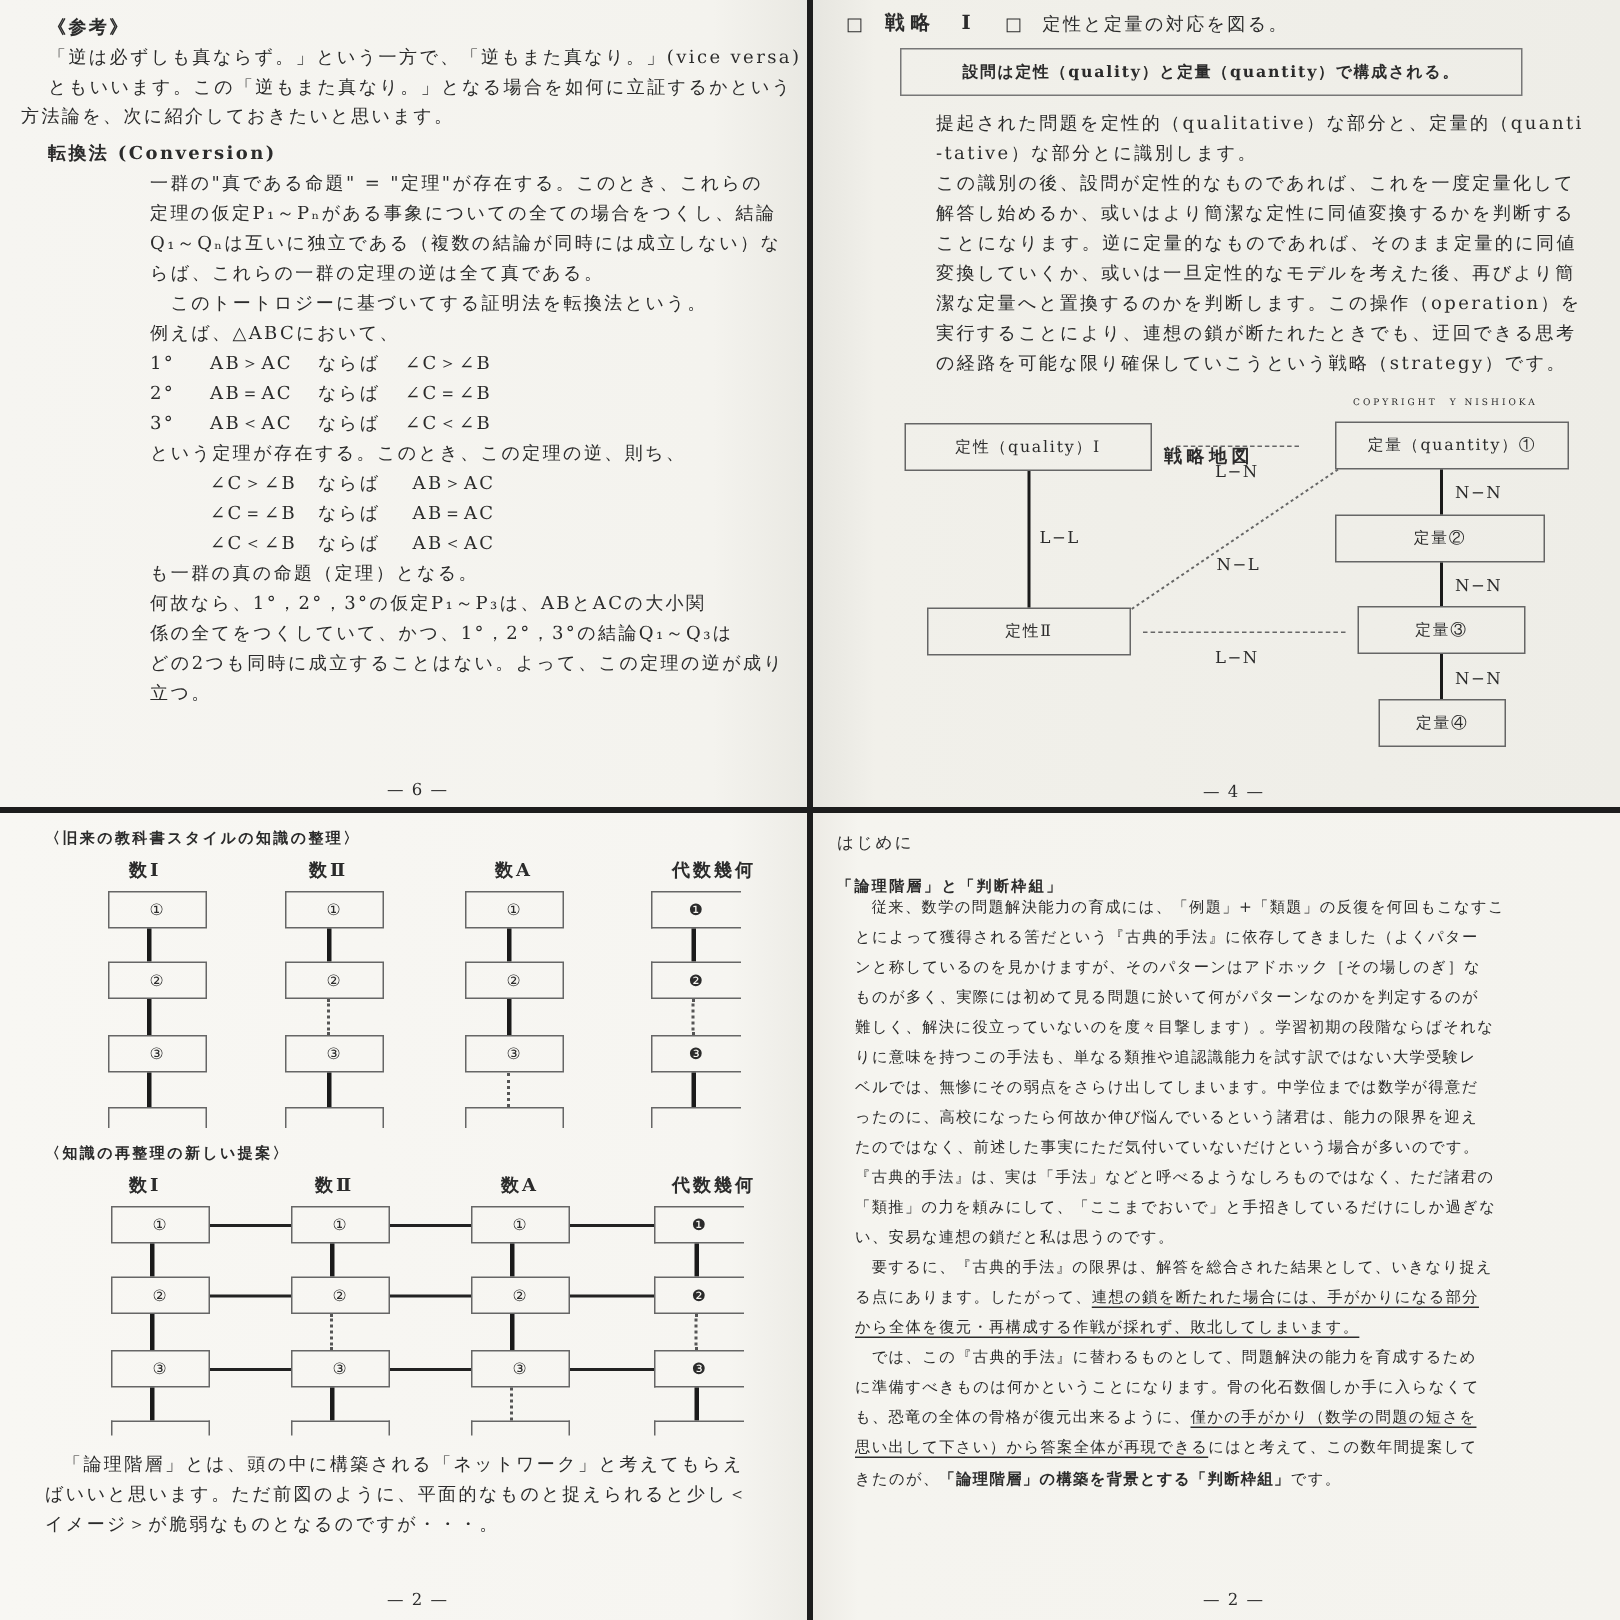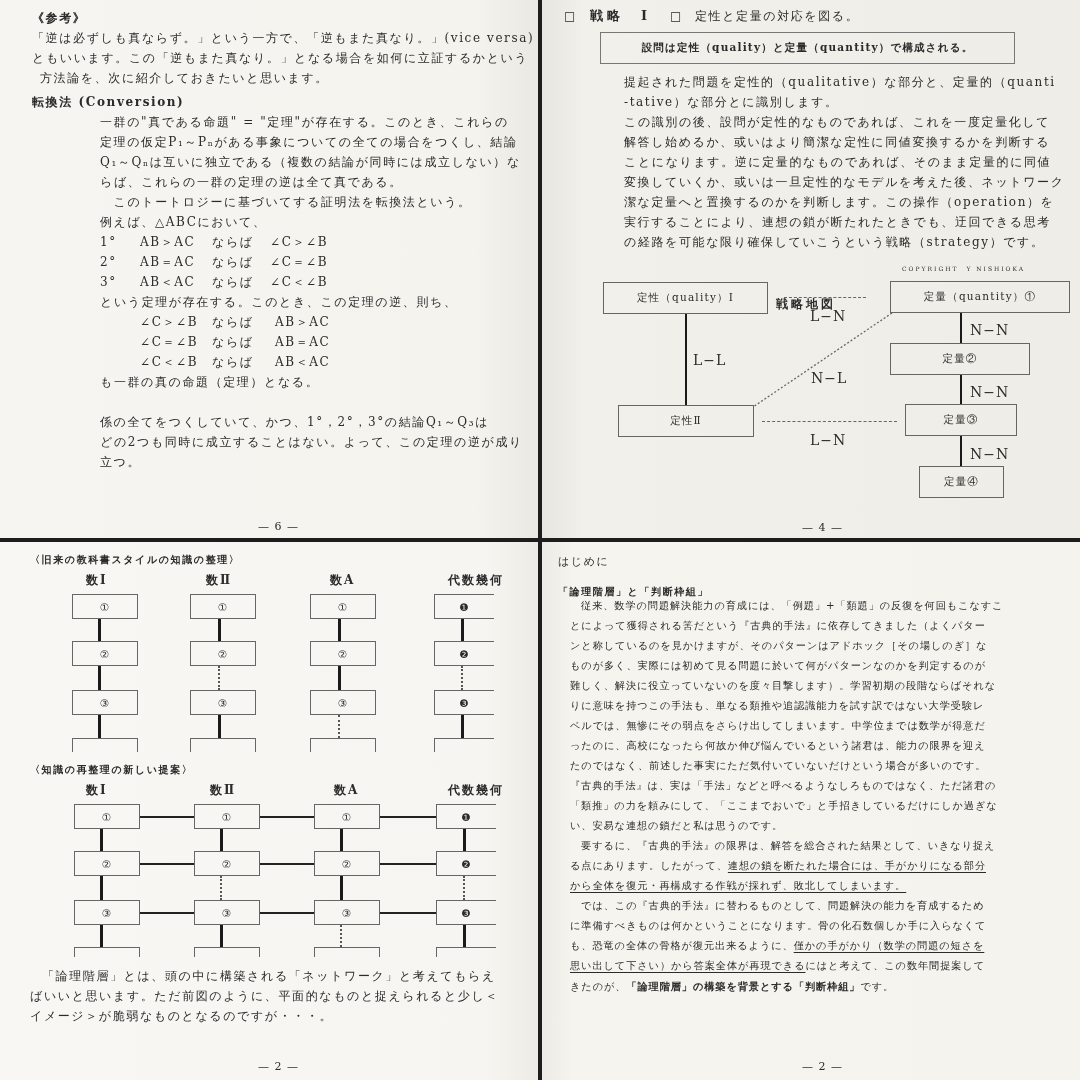--- a/index.html
+++ b/index.html
@@ -15,32 +15,32 @@
   .t{position:absolute;font-size:12px;line-height:20px;letter-spacing:1.6px;white-space:nowrap;}
   .b{font-weight:bold;}
   .pgno{position:absolute;font-size:11px;letter-spacing:1px;}
   .box{position:absolute;border:1px solid #666;background:transparent;box-sizing:border-box;
        display:flex;align-items:center;justify-content:center;font-size:10.5px;letter-spacing:1.2px;}
   .vline{position:absolute;width:3px;background:#1a1a1a;}
   .vline.thin{width:1.5px;}
   .vdot{position:absolute;width:2px;border-left:2px dotted #555;}
   .hline{position:absolute;height:2px;background:#222;}
   .hdot{position:absolute;height:0;border-top:1.5px dashed #666;}
-  .lbl{position:absolute;font-size:14px;letter-spacing:1px;text-align:center;}
+  .lbl{position:absolute;font-size:11px;letter-spacing:1px;text-align:center;}
   .colhead{position:absolute;font-size:12px;font-weight:bold;letter-spacing:2px;}
   .u{text-decoration:underline;text-underline-offset:3px;}
 </style>
 </head>
 <body>
 
 <div class="page" id="p-tl">
   <div class="t b" style="left:32px;top:8px;">《参考》</div>
   <div class="t" style="left:32px;top:28px;">「逆は必ずしも真ならず。」という一方で、「逆もまた真なり。」(vice versa)</div>
   <div class="t" style="left:32px;top:48px;">ともいいます。この「逆もまた真なり。」となる場合を如何に立証するかという</div>
-  <div class="t" style="left:40px;top:68px;">方法論を、次に紹介しておきたいと思います。</div>
+  <div class="t" style="left:14px;top:68px;font-family:Liberation Mono, monospace;">方法論を、次に紹介しておきたいと思います。</div>
 
   <div class="t b" style="left:32px;top:92px;">転換法 (Conversion)</div>
   <div class="t" style="left:100px;top:112px;">一群の"真である命題" = "定理"が存在する。このとき、これらの</div>
   <div class="t" style="left:100px;top:132px;text-align:right;">定理の仮定P₁～Pₙがある事象についての全ての場合をつくし、結論</div>
   <div class="t" style="left:100px;top:152px;">Q₁～Qₙは互いに独立である（複数の結論が同時には成立しない）な</div>
   <div class="t" style="left:100px;top:172px;">らば、これらの一群の定理の逆は全て真である。</div>
   <div class="t" style="left:100px;top:192px;">　このトートロジーに基づいてする証明法を転換法という。</div>
   <div class="t" style="left:100px;top:212px;">例えば、△ABCにおいて、</div>
 
   <div>
@@ -65,51 +65,52 @@
     <div class="t" style="left:275px;top:312px;">AB＞AC</div>
     <div class="t" style="left:140px;top:332px;">∠C＝∠B</div>
     <div class="t" style="left:212px;top:332px;">ならば</div>
     <div class="t" style="left:275px;top:332px;">AB＝AC</div>
     <div class="t" style="left:140px;top:352px;">∠C＜∠B</div>
     <div class="t" style="left:212px;top:352px;">ならば</div>
     <div class="t" style="left:275px;top:352px;">AB＜AC</div>
   </div>
 
   <div class="t" style="left:100px;top:372px;">も一群の真の命題（定理）となる。</div>
+  <div class="t" style="left:100px;top:392px;">何故なら、1°，2°，3°の仮定P₁～P₃は、ABとACの大小関</div>
   <div class="t" style="left:100px;top:412px;">係の全てをつくしていて、かつ、1°，2°，3°の結論Q₁～Q₃は</div>
   <div class="t" style="left:100px;top:432px;">どの2つも同時に成立することはない。よって、この定理の逆が成り</div>
   <div class="t" style="left:100px;top:452px;">立つ。</div>
 
   <div class="pgno" style="left:258px;top:520px;">— 6 —</div>
 </div>
 
 <div class="page" id="p-tr">
   <div class="t b" style="left:24px;top:6px;font-size:12px;">□</div>
   <div class="t b" style="left:50px;top:6px;font-size:13px;letter-spacing:4px;">戦略　Ⅰ</div>
   <div class="t b" style="left:130px;top:6px;font-size:12px;">□</div>
   <div class="t" style="left:155px;top:6px;">定性と定量の対応を図る。</div>
 
   <div class="box b" style="left:60px;top:32px;width:415px;height:32px;border-color:#777;">設問は定性（quality）と定量（quantity）で構成される。</div>
 
   <div class="t" style="left:84px;top:72px;">提起された問題を定性的（qualitative）な部分と、定量的（quanti</div>
   <div class="t" style="left:84px;top:92px;">-tative）な部分とに識別します。</div>
   <div class="t" style="left:84px;top:112px;">この識別の後、設問が定性的なものであれば、これを一度定量化して</div>
   <div class="t" style="left:84px;top:132px;">解答し始めるか、或いはより簡潔な定性に同値変換するかを判断する</div>
   <div class="t" style="left:84px;top:152px;">ことになります。逆に定量的なものであれば、そのまま定量的に同値</div>
-  <div class="t" style="left:84px;top:172px;">変換していくか、或いは一旦定性的なモデルを考えた後、ネットワーク</div>
+  <div class="t" style="left:84px;top:172px;">変換していくか、或いは一旦定性的なモデルを考えた後、再びより簡</div>
   <div class="t" style="left:84px;top:192px;">潔な定量へと置換するのかを判断します。この操作（operation）を</div>
   <div class="t" style="left:84px;top:212px;">実行することにより、連想の鎖が断たれたときでも、迂回できる思考</div>
   <div class="t" style="left:84px;top:232px;">の経路を可能な限り確保していこうという戦略（strategy）です。</div>
 
   <div>
     <div class="t b" style="left:236px;top:258px;font-size:12px;letter-spacing:3px;margin-top:36px;">戦略地図</div>
     <div class="t" style="left:362px;top:259px;font-size:6px;letter-spacing:2px;">COPYRIGHT　Y NISHIOKA</div>
 
     <div class="box" style="left:63px;top:282px;width:165px;height:32px;">定性（quality）Ⅰ</div>
-    <div class="box" style="left:350px;top:281px;width:180px;height:32px;">定量（quantity）①</div>
+    <div class="box" style="left:350px;top:281px;width:156px;height:32px;">定量（quantity）①</div>
     <div class="box" style="left:78px;top:405px;width:136px;height:32px;">定性Ⅱ</div>
     <div class="box" style="left:350px;top:343px;width:140px;height:32px;">定量②</div>
     <div class="box" style="left:365px;top:404px;width:112px;height:32px;">定量③</div>
     <div class="box" style="left:379px;top:466px;width:85px;height:32px;">定量④</div>
 
     <div class="hdot" style="left:244px;top:297px;width:82px;"></div>
     <div class="lbl" style="left:270px;top:308px;">L−N</div>
     <div class="vline thin" style="left:145px;top:314px;height:91px;"></div>
     <div class="lbl" style="left:153px;top:352px;">L−L</div>
     <svg style="position:absolute;left:210px;top:310px;" width="145" height="100">

